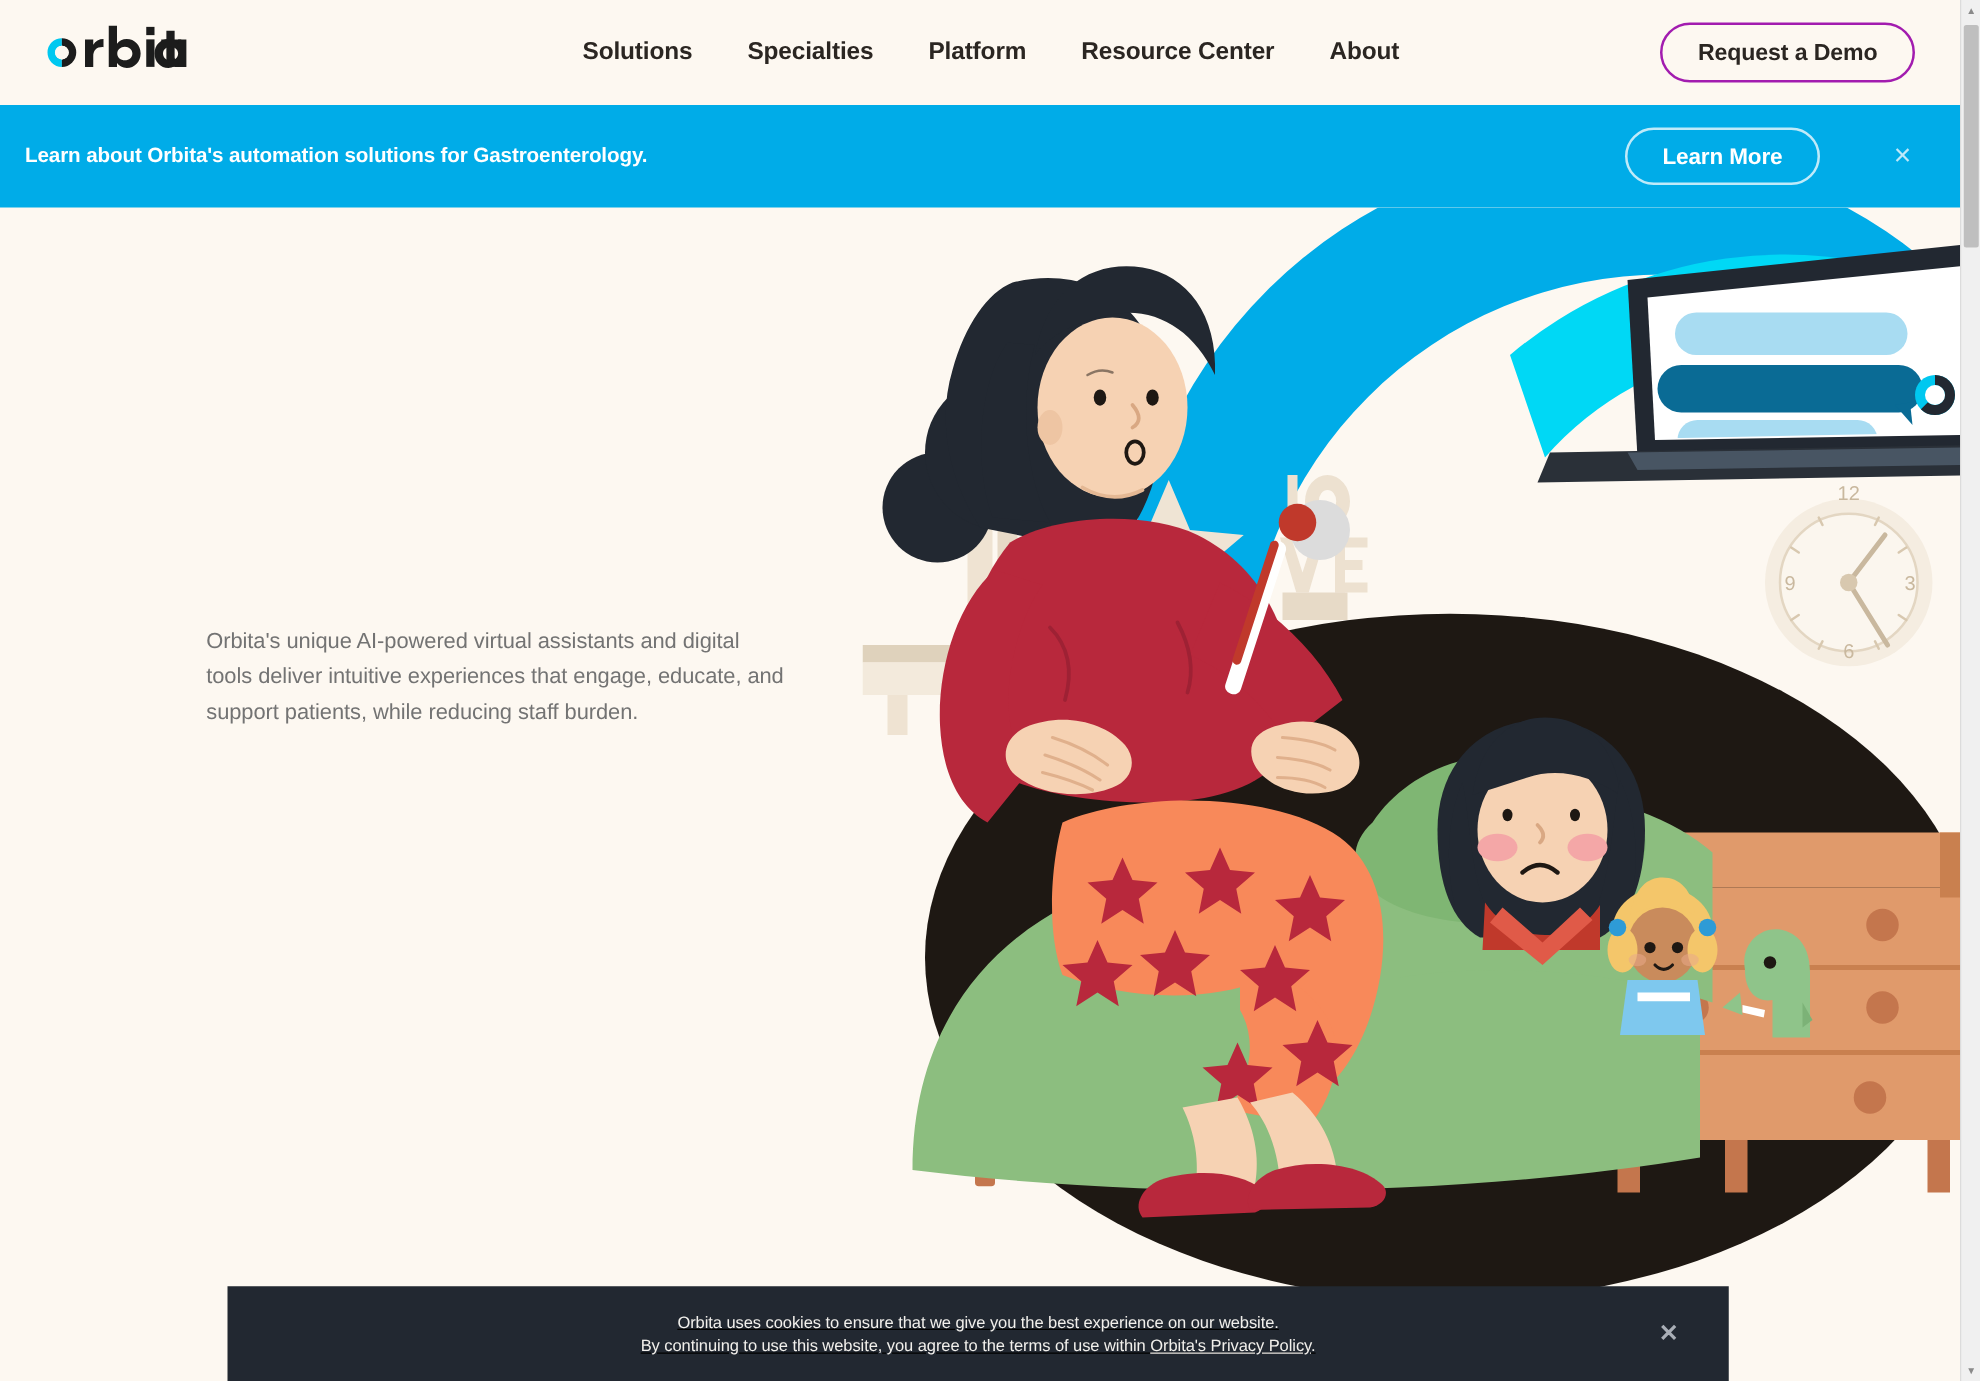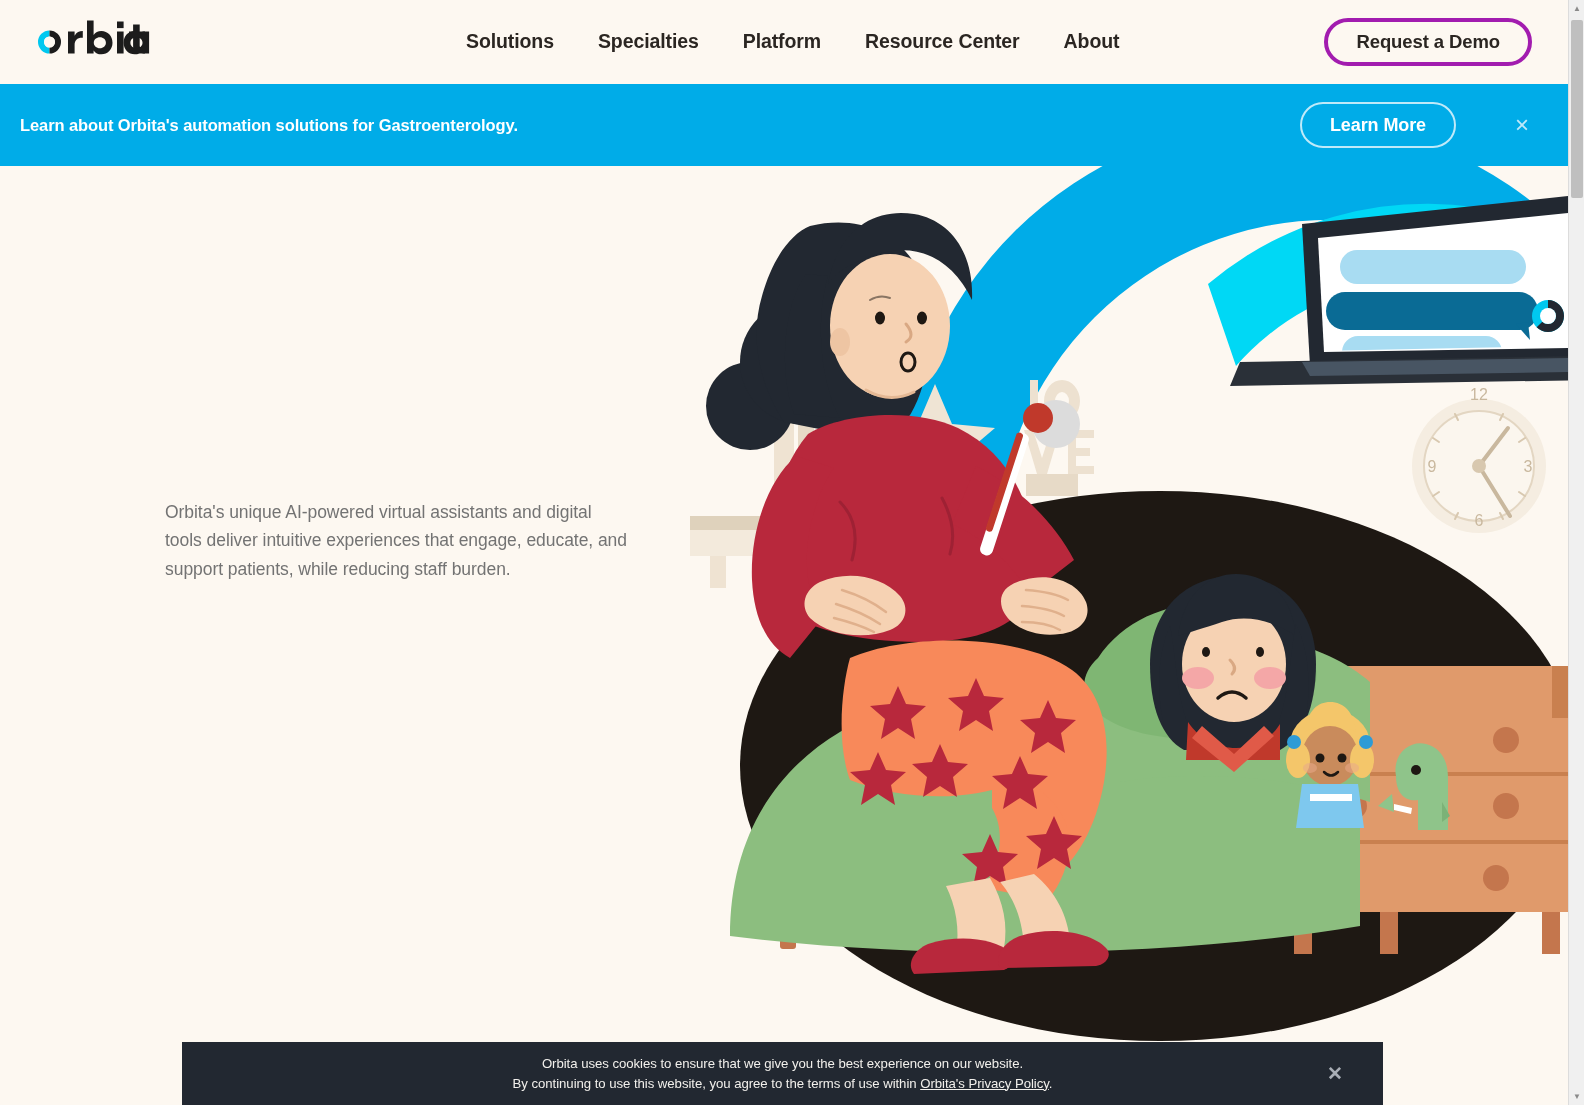--- a/index.html
+++ b/index.html
@@ -22,21 +22,21 @@
 
   .nav { position:absolute; left:466px; top:0; height:84px; display:flex; align-items:center; gap:44px;justify-content:center; }
   .nav-item {
     font-size:19.5px; font-weight:700; color:#2B2622; letter-spacing:-0.1px;
     cursor:pointer; white-space:nowrap; line-height:1;
   }
 
   .demo-btn {
     position:absolute; right:36px; top:18px;
     height:48px; padding:0 28px;
-    border:4px solid #a21caf; border-radius:26px;
+    border:2px solid #a21caf; border-radius:26px;
     background:transparent; color:#2B2622;
     font-family:"Liberation Sans", sans-serif;
     font-size:18.5px; font-weight:700; letter-spacing:-0.1px;
     cursor:pointer; display:flex; align-items:center; justify-content:center;
   }
 
   
   .announce {
     position:absolute; left:0; top:84px; width:1568px; height:82px;
     background:#00ACE8; z-index:40;
@@ -71,23 +71,23 @@
   .hero-sub {
     margin-top:32px; font-size:17.5px; line-height:1.62; color:#737373;
     letter-spacing:-0.05px; max-width:465px;
   }
 
   .hero-art { position:absolute; left:690px; top:0; width:878px; height:880px; }
   .hero-art svg { display:block; }
 
   
   .cookie {
-    position:absolute; left:182px; bottom:0; width:1201px; height:63px;
+    position:absolute; left:182px; bottom:0; width:1201px; height:76px;
     background:#222831; z-index:60;
-    display:flex; align-items:center; justify-content:center;
+    display:flex; align-items:center; justify-content:center;text-decoration:underline;
   }
   .cookie-text {
     color:#F2F0EC; font-size:13.2px; line-height:1.45; text-align:center;
     letter-spacing:-0.05px;
   }
   .cookie-link { color:#F2F0EC; text-decoration:underline; cursor:pointer; }
   .cookie-close {
     position:absolute; right:36px; top:50%; transform:translateY(-50%);
     width:24px; height:24px; display:flex; align-items:center; justify-content:center;
     color:#A9AEB6; font-size:19px; font-weight:700; line-height:1; cursor:pointer;

